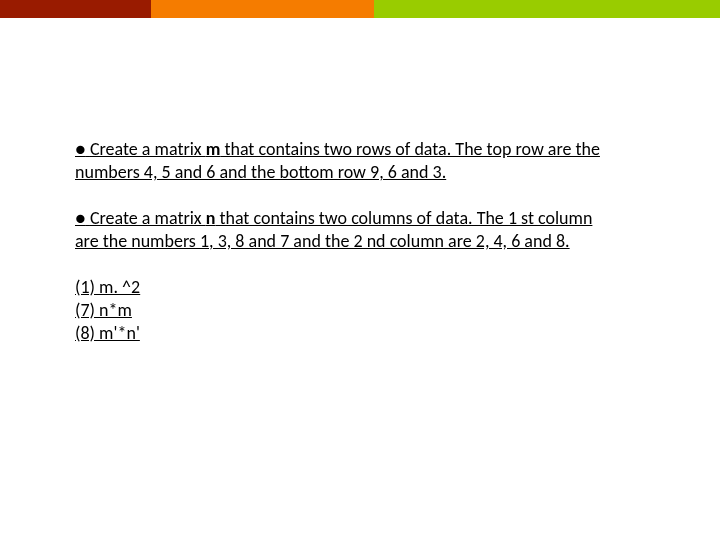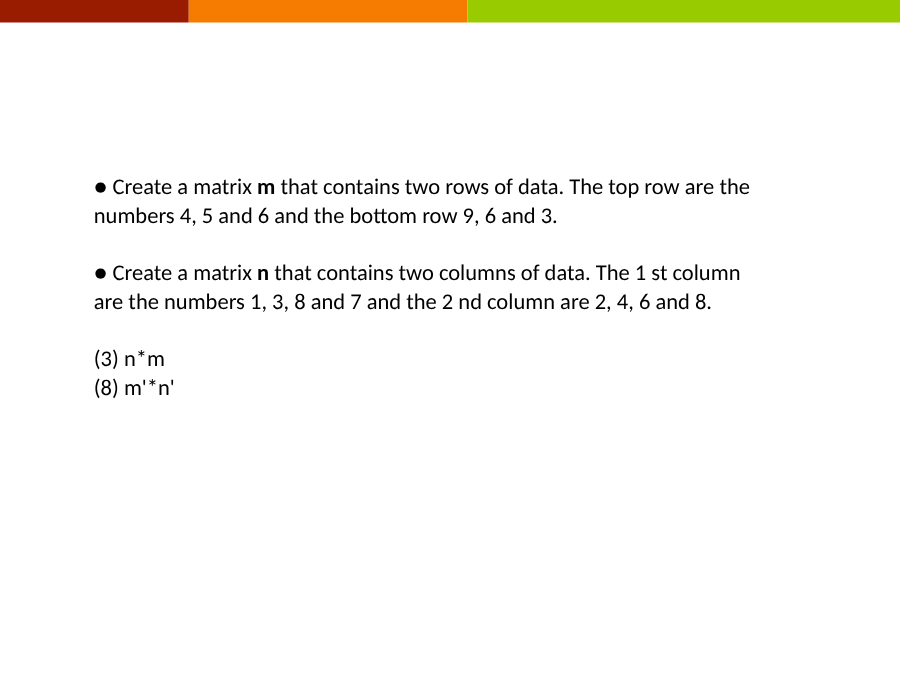--- a/index.html
+++ b/index.html
@@ -13,20 +13,21 @@
       line-height: 1.3;
     }
     .top-bar {
       display: flex;
       height: 18px;
       width: 100%;
     }
     .bar-seg { height: 100%; }
     .content {
       padding: 120px 101px 0 75px;
+      text-decoration: underline;
     }
     .block {
       margin-bottom: 22px;
     }
     .bullet { display: inline; }
     .bold { font-weight: 700; }
     .qline { margin: 0; }
   </style>
 </head>
 <body>
@@ -43,17 +44,18 @@
     <span class="bullet">●</span>
     <span>Create a matrix </span><span class="bold">m</span><span> that contains two rows of data. The top row are the numbers 4, 5 and 6 and the bottom row 9, 6 and 3.</span>
   </div>
 
   <div class="block">
     <span class="bullet">●</span>
     <span>Create a matrix </span><span class="bold">n</span><span> that contains two columns of data. The 1 st column are the numbers 1, 3, 8 and 7 and the 2 nd column are 2, 4, 6 and 8.</span>
   </div>
 
   <div class="block">
-    <div class="qline">(3) n*m</div>
+    <div class="qline">(1) m. ^2</div>
+    <div class="qline">(7) n*m</div>
     <div class="qline">(8) m'*n'</div>
   </div>
 
 </div>
 
 </body></html>

